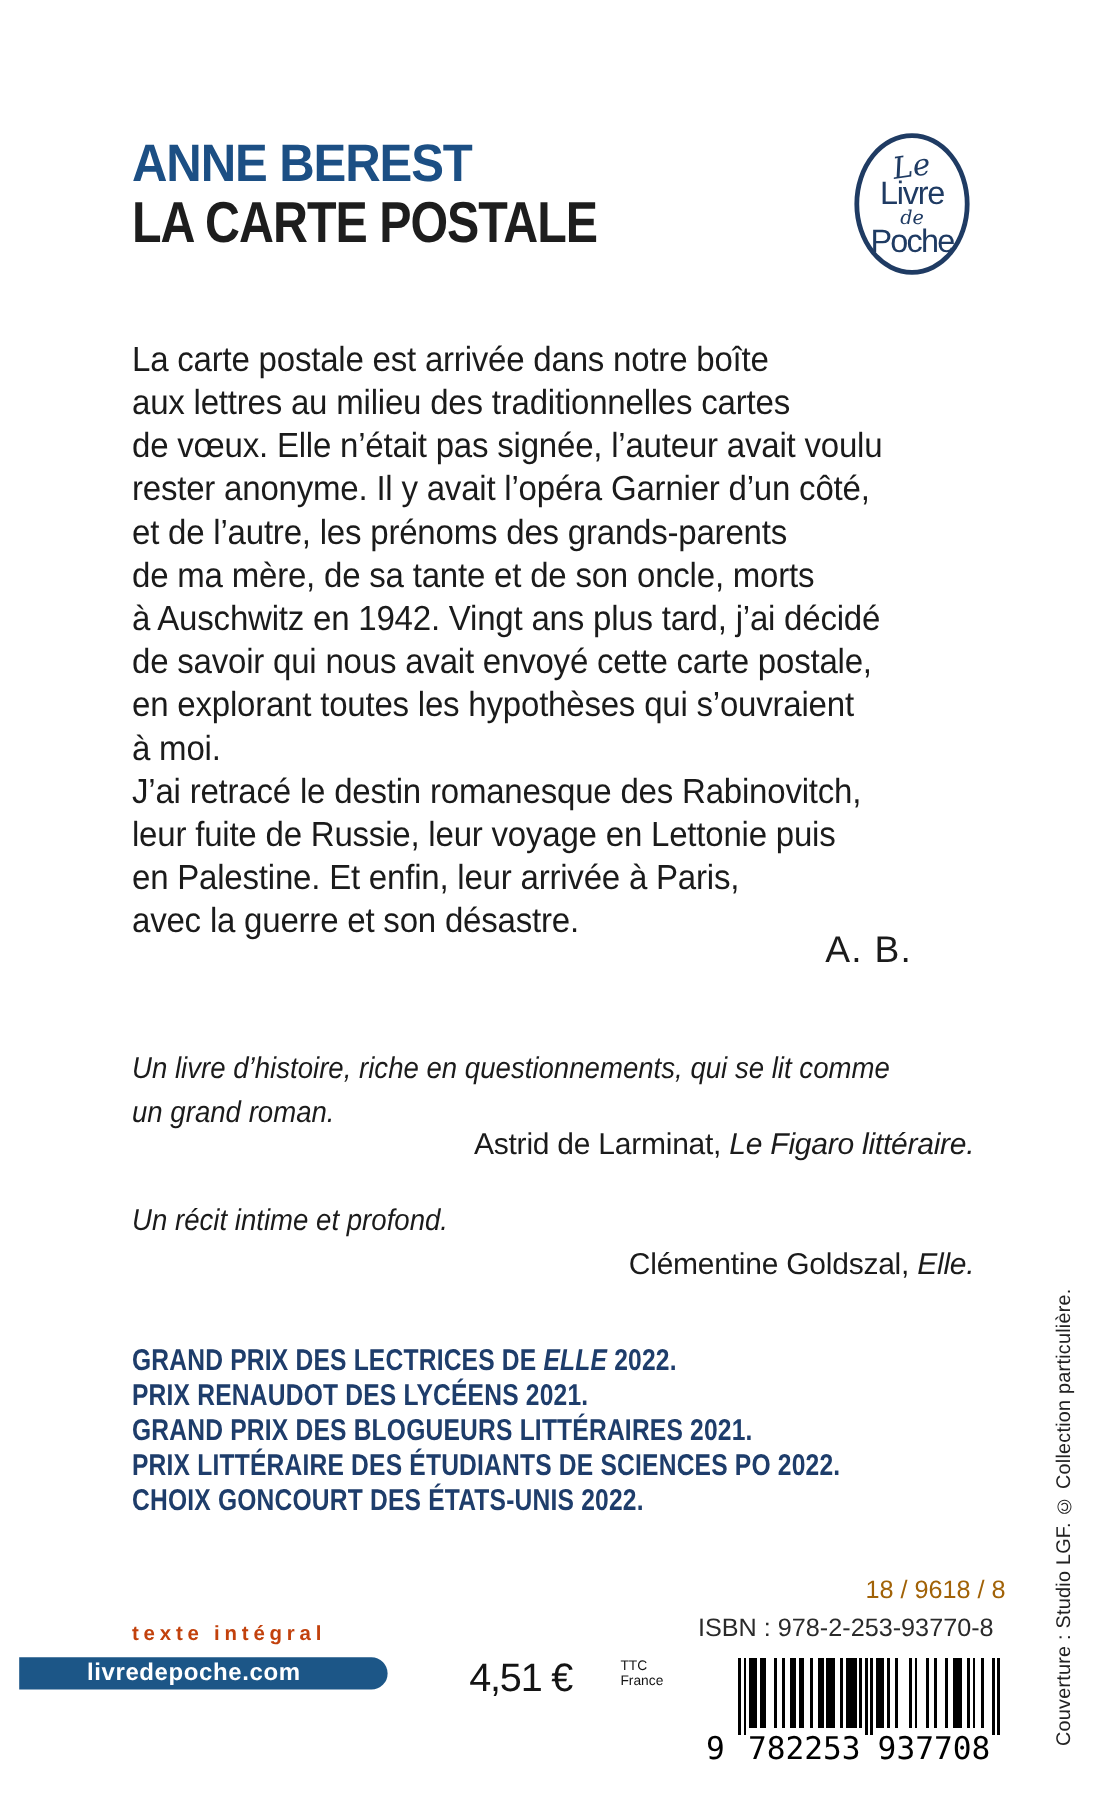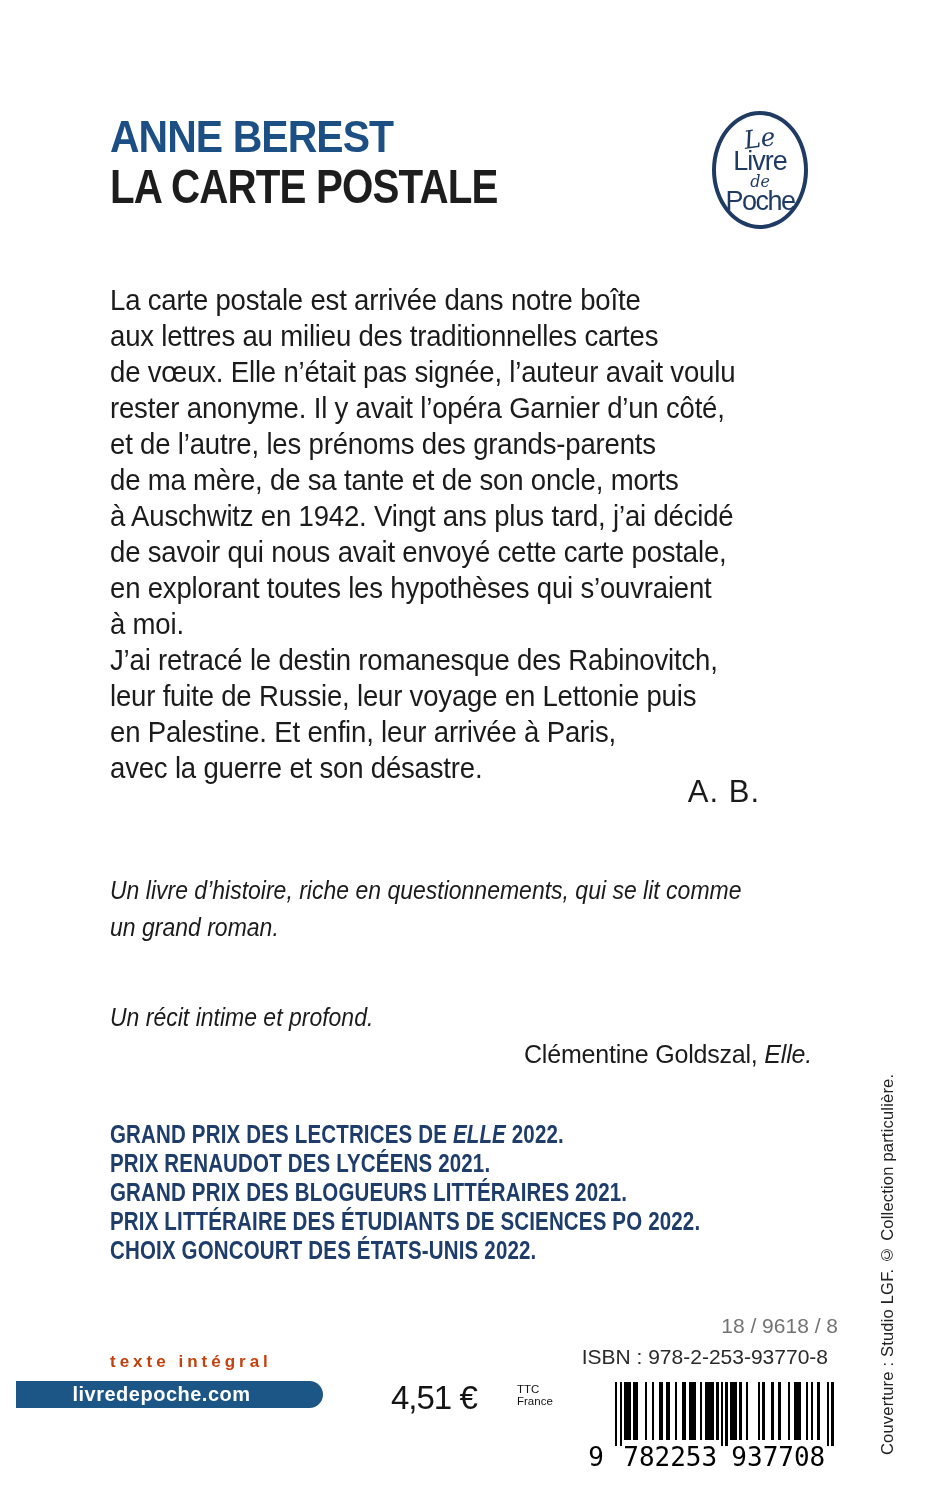--- a/index.html
+++ b/index.html
@@ -76,21 +76,21 @@
     position:absolute; left:391px; top:1379px;
     font-size:33px; letter-spacing:-1px; color:#141414; white-space:nowrap;
   }
   .price-suffix{
     position:absolute; left:476px; top:1384px;
     font-size:11.5px; line-height:11.5px; color:#141414;
     display:flex; flex-direction:column;margin-left:41px;
   }
   .edition{
     position:absolute; right:89px; top:1314px;
-    font-size:21px; color:#737373; white-space:nowrap;
+    font-size:21px; color:#a16207; white-space:nowrap;
   }
   .isbn{
     position:absolute; right:99px; top:1345px;
     font-size:21px; color:#2a2a2a; white-space:nowrap;
   }
   .barcode{position:absolute; left:588px; top:1378px;}
   .barcode rect{fill:#000; shape-rendering:crispEdges;}
   .barcode text{fill:#000; font-family:"DejaVu Sans Mono", monospace; font-size:26px;}
   
   .side-credit{
@@ -129,20 +129,23 @@
       <div class="syn-line">leur fuite de Russie, leur voyage en Lettonie puis</div>
       <div class="syn-line">en Palestine. Et enfin, leur arrivée à Paris,</div>
       <div class="syn-line">avec la guerre et son désastre.</div>
     </div>
   <div class="signature">A. B.</div>
 
   <div class="quote q1">
       <div class="quote-line">Un livre d’histoire, riche en questionnements, qui se lit comme</div>
       <div class="quote-line">un grand roman.</div>
     </div>
+  <div class="attribution a1">
+    <span>Astrid de Larminat, </span><i>Le Figaro littéraire.</i>
+  </div>
 
   <div class="quote q2">
       <div class="quote-line">Un récit intime et profond.</div>
     </div>
   <div class="attribution a2">
     <span>Clémentine Goldszal, </span><i>Elle.</i>
   </div>
 
   <div class="awards">
       <div class="award-line">

